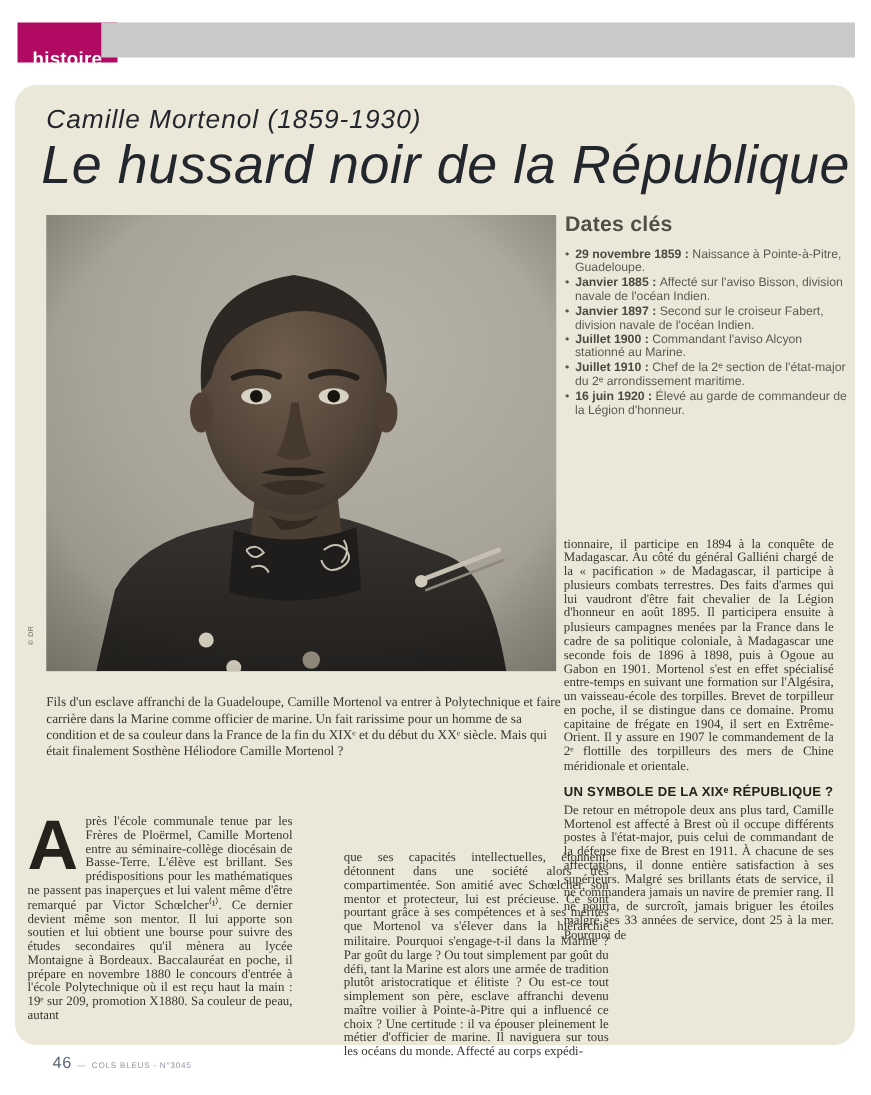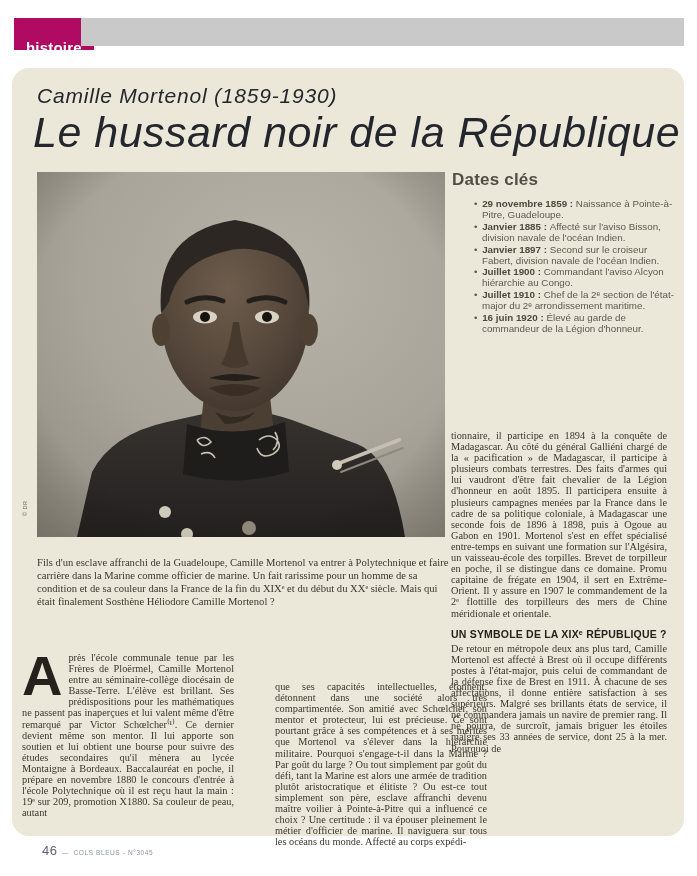--- a/index.html
+++ b/index.html
@@ -22,21 +22,21 @@
   
   .photo{position:absolute;left:25px;top:104px;width:408px;height:365px;overflow:hidden;background:#a7a399;}
   .photo svg{display:block;}
   .credit{position:absolute;left:10px;top:448px;font-size:5.5px;color:#6b675e;letter-spacing:.5px;
     transform:rotate(-90deg);transform-origin:0 0;}
 
   
   .dates{position:absolute;left:440px;top:102px;width:226px;color:#5c5950;}
   .dates h2{margin:0 0 9px 0;font-size:17px;font-weight:bold;color:#514e45;letter-spacing:.2px;}
   .dates ul{margin:0;padding:0;list-style:none;font-size:9.8px;line-height:10.9px;}
-  .dates li{padding-left:8px;text-indent:-8px;margin-bottom:1px;margin-left:22px;}
+  .dates li{padding-left:8px;text-indent:-8px;margin-bottom:1px;}
   .dates li strong{color:#4c4941;}
   .dates .bullet{margin-right:2px;}
 
   
   .caption{position:absolute;left:25px;top:477px;width:416px;font-family:"Liberation Serif",serif;
     font-size:10.6px;line-height:13.2px;color:#3b362e;}
 
   
   .col{position:absolute;width:212px;font-family:"Liberation Serif",serif;font-size:10.3px;
     line-height:11.1px;color:#3b362e;text-align:justify;}
@@ -133,21 +133,21 @@
       </svg>
     </div>
     <div class="credit">© DR</div>
 
     <aside class="dates">
       <h2>Dates clés</h2>
       <ul>
           <li><span class="bullet">•</span><strong> 29 novembre 1859 : </strong><span>Naissance à Pointe-à-Pitre, Guadeloupe.</span></li>
           <li><span class="bullet">•</span><strong> Janvier 1885 : </strong><span>Affecté sur l'aviso Bisson, division navale de l'océan Indien.</span></li>
           <li><span class="bullet">•</span><strong> Janvier 1897 : </strong><span>Second sur le croiseur Fabert, division navale de l'océan Indien.</span></li>
-          <li><span class="bullet">•</span><strong> Juillet 1900 : </strong><span>Commandant l'aviso Alcyon hiérarchie au Congo.</span></li>
+          <li><span class="bullet">•</span><strong> Juillet 1900 : </strong><span>Commandant l'aviso Alcyon stationné au Marine.</span></li>
           <li><span class="bullet">•</span><strong> Juillet 1910 : </strong><span>Chef de la 2ᵉ section de l'état-major du 2ᵉ arrondissement maritime.</span></li>
           <li><span class="bullet">•</span><strong> 16 juin 1920 : </strong><span>Élevé au garde de commandeur de la Légion d'honneur.</span></li>
         </ul>
     </aside>
 
     <p class="caption">Fils d'un esclave affranchi de la Guadeloupe, Camille Mortenol va entrer à Polytechnique et faire carrière dans la Marine comme officier de marine. Un fait rarissime pour un homme de sa condition et de sa couleur dans la France de la fin du XIXᵉ et du début du XXᵉ siècle. Mais qui était finalement Sosthène Héliodore Camille Mortenol ?</p>
 
     <div class="col col1">
       <span class="dropcap">A</span><span>près l'école communale tenue par les Frères de Ploërmel, Camille Mortenol entre au séminaire-collège diocésain de Basse-Terre. L'élève est brillant. Ses prédispositions pour les mathématiques ne passent pas inaperçues et lui valent même d'être remarqué par Victor Schœlcher⁽¹⁾. Ce dernier devient même son mentor. Il lui apporte son soutien et lui obtient une bourse pour suivre des études secondaires qu'il mènera au lycée Montaigne à Bordeaux. Baccalauréat en poche, il prépare en novembre 1880 le concours d'entrée à l'école Polytechnique où il est reçu haut la main : 19ᵉ sur 209, promotion X1880. Sa couleur de peau, autant</span>
     </div>

